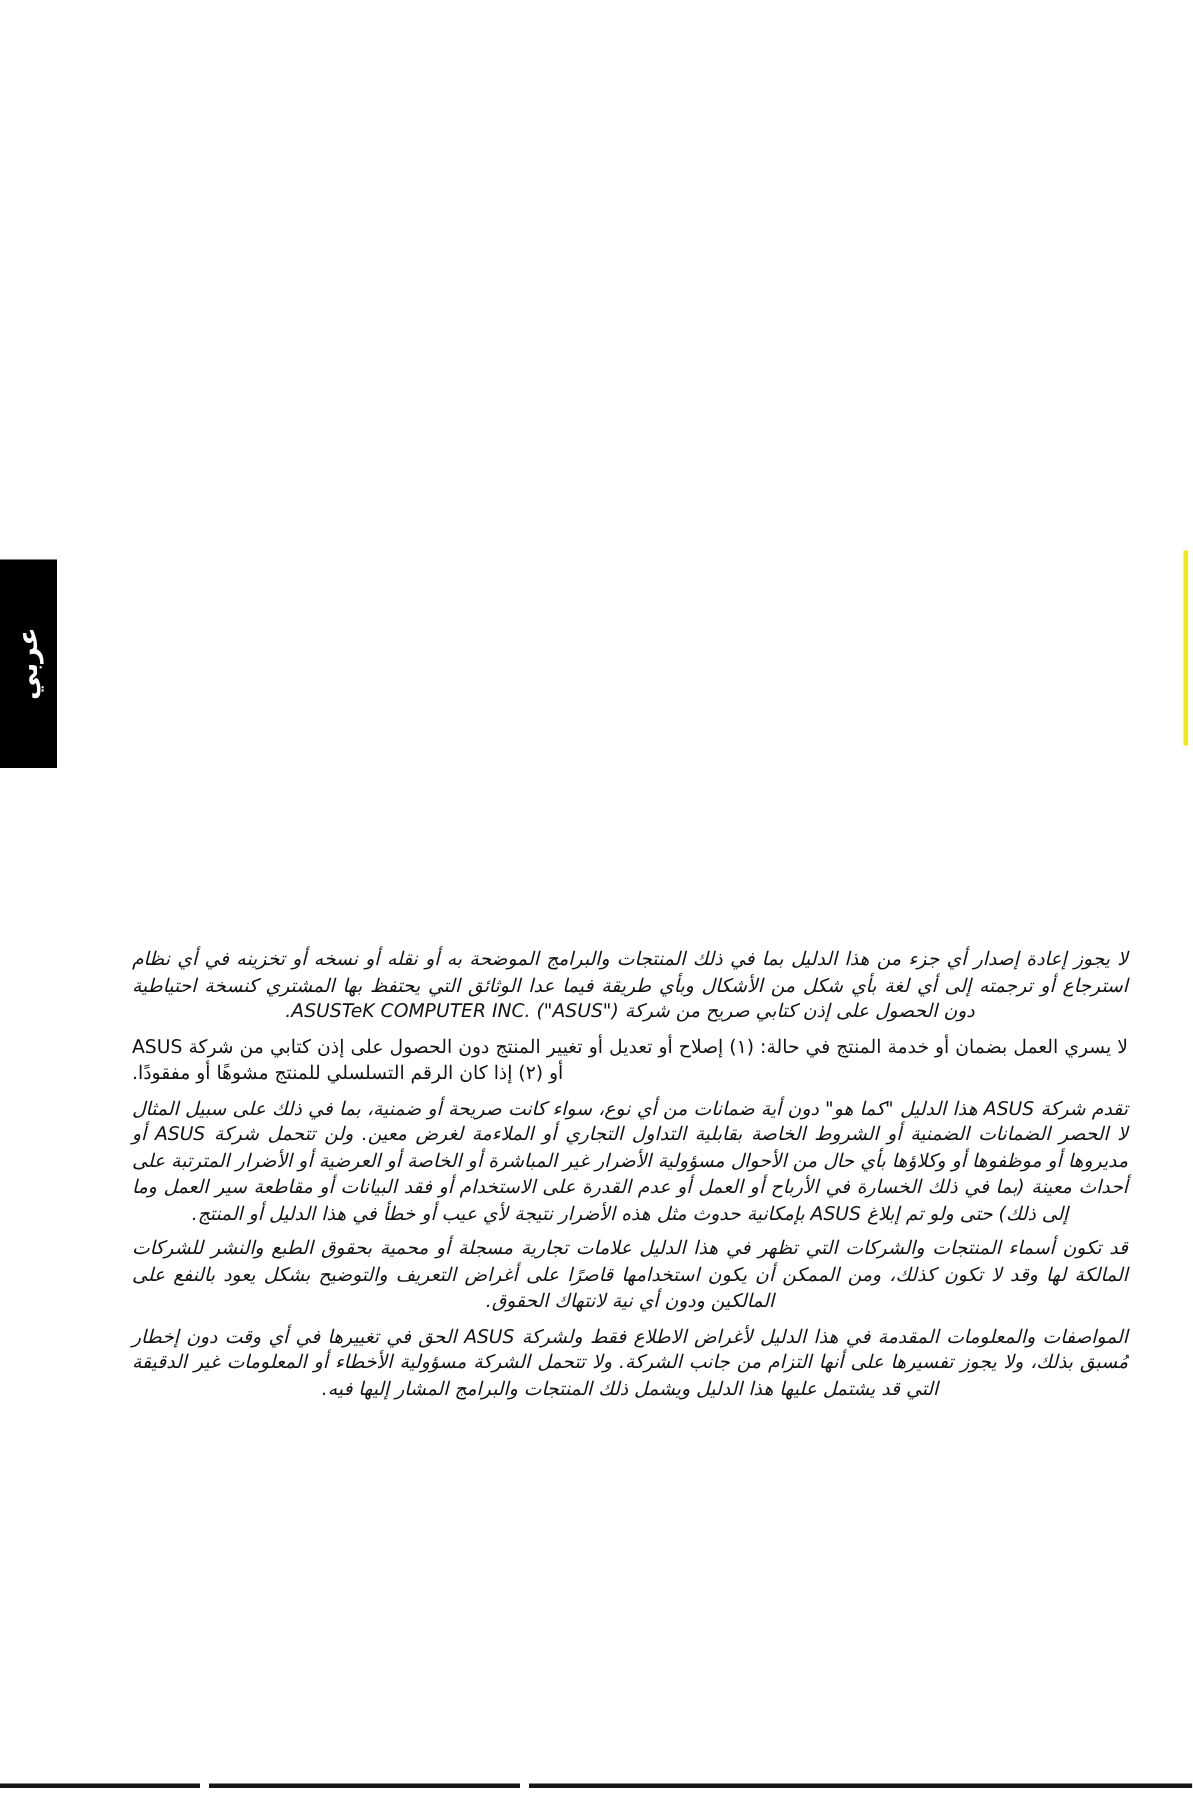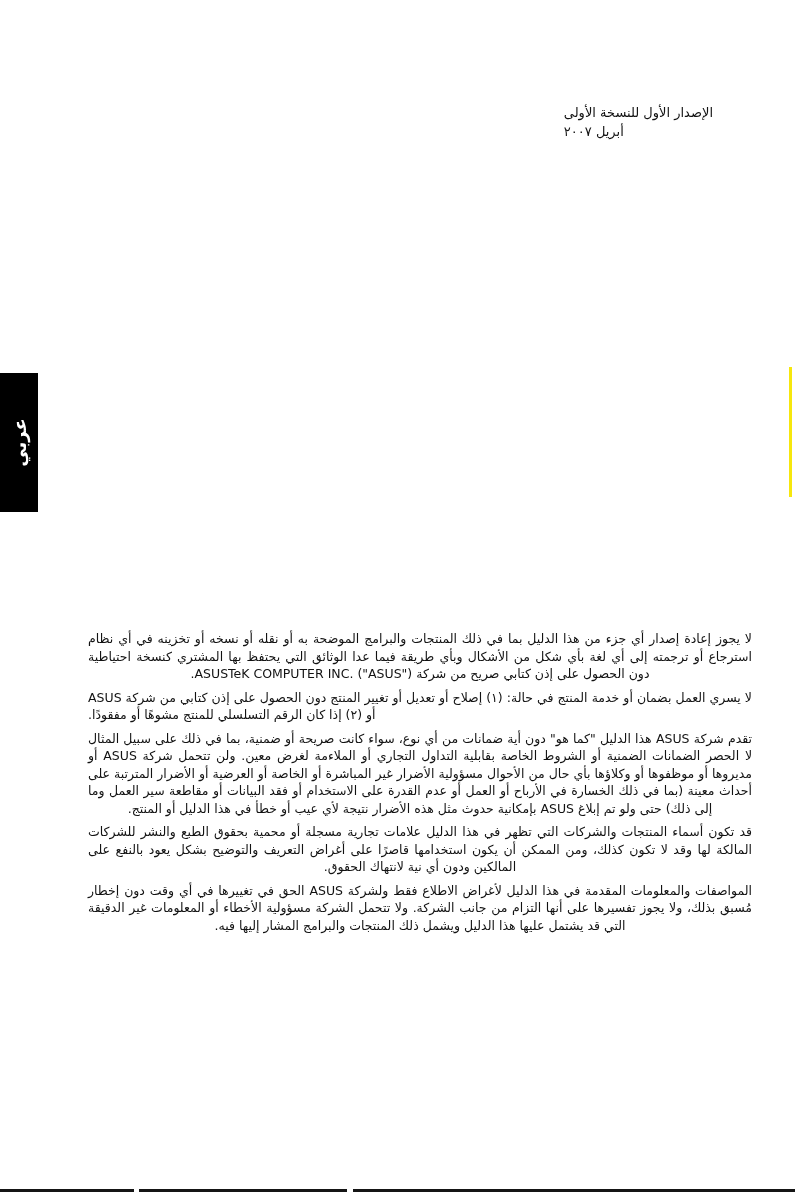--- a/index.html
+++ b/index.html
@@ -75,21 +75,21 @@
   .copyright .heading {
     font-weight: bold;
     font-size: 13px;
     text-align: right;
     margin: 0 0 7px 0;
   }
   .copyright p {
     margin: 0 0 6px 0;
     text-align: justify;
   }
-  .copyright p.last-center { text-align-last: center; }
+  .copyright p.last-center { text-align-last: center; font-style: italic; }
   .copyright p.last-left   { text-align-last: left; }
 
   
   .footer-line {
     position: absolute;
     left: 0;
     top: 1189px;
     width: 795px;
     height: 3px;
     background: linear-gradient(
@@ -100,24 +100,20 @@
       #ffffff 43.6%, #ffffff 44.4%,
       #151515 44.4%, #151515 100%
     );
   }
 </style>
 </head>
 <body>
 
 <div class="page">
 
-  <div class="edition">
-    <div>الإصدار الأول للنسخة الأولى</div>
-    <div>أبريل ٢٠٠٧</div>
-  </div>
 
   <div class="lang-tab">
     <span class="tab-label">عربي</span>
   </div>
 
   <div class="highlight-marker"></div>
 
   <div class="copyright">
     <p class="last-center">لا يجوز إعادة إصدار أي جزء من هذا الدليل بما في ذلك المنتجات والبرامج الموضحة به أو نقله أو نسخه أو تخزينه في أي نظام استرجاع أو ترجمته إلى أي لغة بأي شكل من الأشكال وبأي طريقة فيما عدا الوثائق التي يحتفظ بها المشتري كنسخة احتياطية دون الحصول على إذن كتابي صريح من شركة ASUSTeK COMPUTER INC. ("ASUS").</p>
     <p class="last-left">لا يسري العمل بضمان أو خدمة المنتج في حالة: (١) إصلاح أو تعديل أو تغيير المنتج دون الحصول على إذن كتابي من شركة ASUS أو (٢) إذا كان الرقم التسلسلي للمنتج مشوهًا أو مفقودًا.</p>

